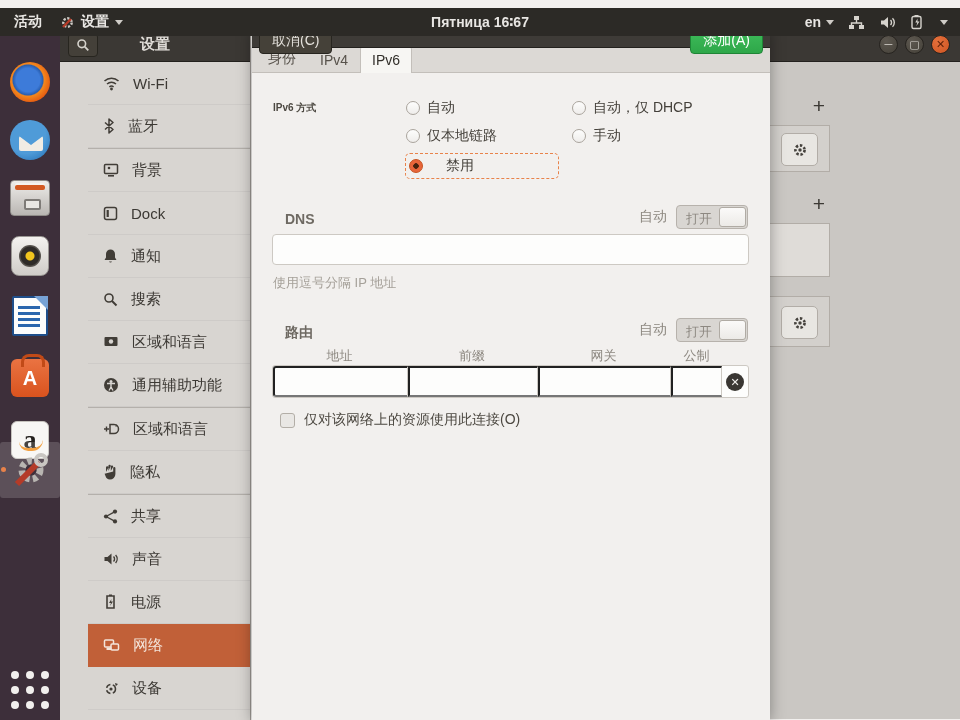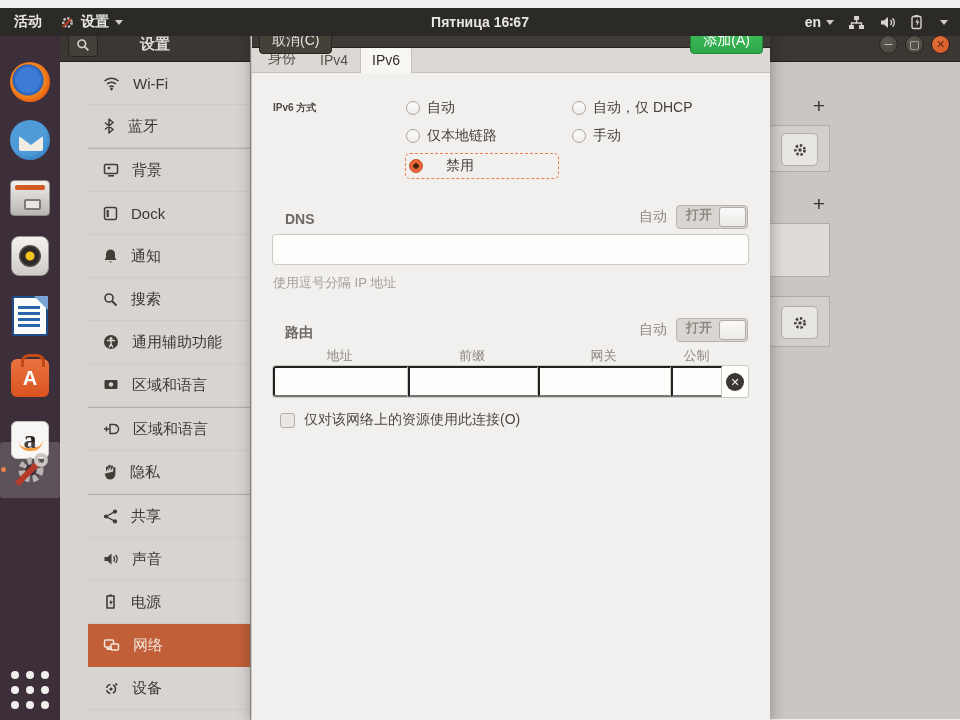--- a/index.html
+++ b/index.html
@@ -67,21 +67,21 @@
   .method-label { width:133px; font-weight:bold; color:#4c4841; font-size:10px; padding-top:3px; }
   .radio-grid { display:grid; grid-template-columns:166px 160px; row-gap:8px; }
   .radio-item { display:flex; align-items:center; gap:7px; color:#44403a; font-size:14px; height:20px; }
   .radio { width:14px; height:14px; border-radius:50%; border:1px solid #aaa49d; background:linear-gradient(#fdfdfc,#efedeb); flex:0 0 auto; }
   .radio.checked { border-color:#c6521f; background:radial-gradient(circle, #46220d 0 2.5px, #e8653a 3px); }
   .radio-item.focused { outline:1px dashed #e8824a; outline-offset:0; border-radius:4px; padding:2px 8px 2px 3px; width:152px; height:24px;gap:23px; }
 
   .sect-label { position:absolute; left:33px; font-weight:bold; font-size:14px; color:#6e6962; }
   .auto-switch { position:absolute; right:22px; display:flex; align-items:center; gap:9px; }
   .auto-txt { color:#8d8881; font-size:14px; }
-  .gswitch { width:72px; height:24px; border:1px solid #b7b2ac; border-radius:4px; background:#d9d6d2; position:relative; display:flex; align-items:flex-start;font-weight:bold; }
+  .gswitch { width:72px; height:24px; border:1px solid #b7b2ac; border-radius:4px; background:#d9d6d2; position:relative; display:flex; align-items:flex-end; }
   .gswitch .ontxt { width:44px; text-align:center; color:#8d8881; font-size:13px; }
   .gswitch .knob { position:absolute; right:1px; top:1px; width:27px; height:20px; background:linear-gradient(#fbfaf9,#eceae7); border:1px solid #b0aba4; border-radius:3px; }
 
   .text-input { position:absolute; left:20px; width:477px; height:31px; background:#fdfdfc; border:1px solid #cdc9c3; border-radius:4px; }
   .hint { position:absolute; left:21px; color:#a5a099; font-size:13px; }
 
   .routes-headers { position:absolute; left:20px; width:477px; display:flex; color:#8d8881; font-size:13px; }
   .routes-headers span { text-align:center; }
   .routes-row { position:absolute; left:20px; top:292px; width:477px; height:33px; background:#fdfdfc; border:1px solid #cdc9c3; border-radius:3px; display:flex; align-items:stretch; }
   .route-cell { border-right:1px solid #cdc9c3; background:#fdfdfc; }
@@ -241,33 +241,33 @@
       <span>通知</span>
     </div>
     <div class="sb-row">
       <svg width="15" height="15" viewBox="0 0 15 15">
           <circle cx="6" cy="6" r="4" fill="none" stroke="#413d37" stroke-width="1.6"></circle>
           <line x1="9" y1="9" x2="13.5" y2="13.5" stroke="#413d37" stroke-width="1.9"></line>
         </svg>
       <span>搜索</span>
     </div>
     <div class="sb-row">
+      <svg width="16" height="14" viewBox="0 0 16 14">
+          <rect x="1.5" y="2" width="13" height="9" rx="1" fill="#413d37"></rect>
+          <circle cx="8" cy="6.5" r="2.2" fill="#d8d5d1"></circle>
+        </svg>
+      <span>区域和语言</span>
+    </div>
+    <div class="sb-row">
       <svg width="16" height="16" viewBox="0 0 16 16">
           <circle cx="8" cy="8" r="7" fill="#413d37"></circle>
           <circle cx="8" cy="4.4" r="1.5" fill="#d8d5d1"></circle>
           <path d="M4 6.5 h8 M8 7 v3 M8 10 l-2 3.5 M8 10 l2 3.5" stroke="#d8d5d1" stroke-width="1.4" fill="none"></path>
         </svg>
       <span>通用辅助功能</span>
-    </div>
-    <div class="sb-row">
-      <svg width="16" height="14" viewBox="0 0 16 14">
-          <rect x="1.5" y="2" width="13" height="9" rx="1" fill="#413d37"></rect>
-          <circle cx="8" cy="6.5" r="2.2" fill="#d8d5d1"></circle>
-        </svg>
-      <span>区域和语言</span>
     </div>
     <div class="sb-sep"></div>
     <div class="sb-row">
       <svg width="17" height="14" viewBox="0 0 17 14">
           <path d="M1 7 h5 M3.5 4.5 v5" stroke="#413d37" stroke-width="1.4"></path>
           <path d="M7 2.5 h4 a4.5 4.5 0 0 1 0 9 h-4 z" fill="none" stroke="#413d37" stroke-width="1.5"></path>
           <text x="12" y="5" font-size="5" fill="#413d37">s</text>
         </svg>
       <span>区域和语言</span>
     </div>

